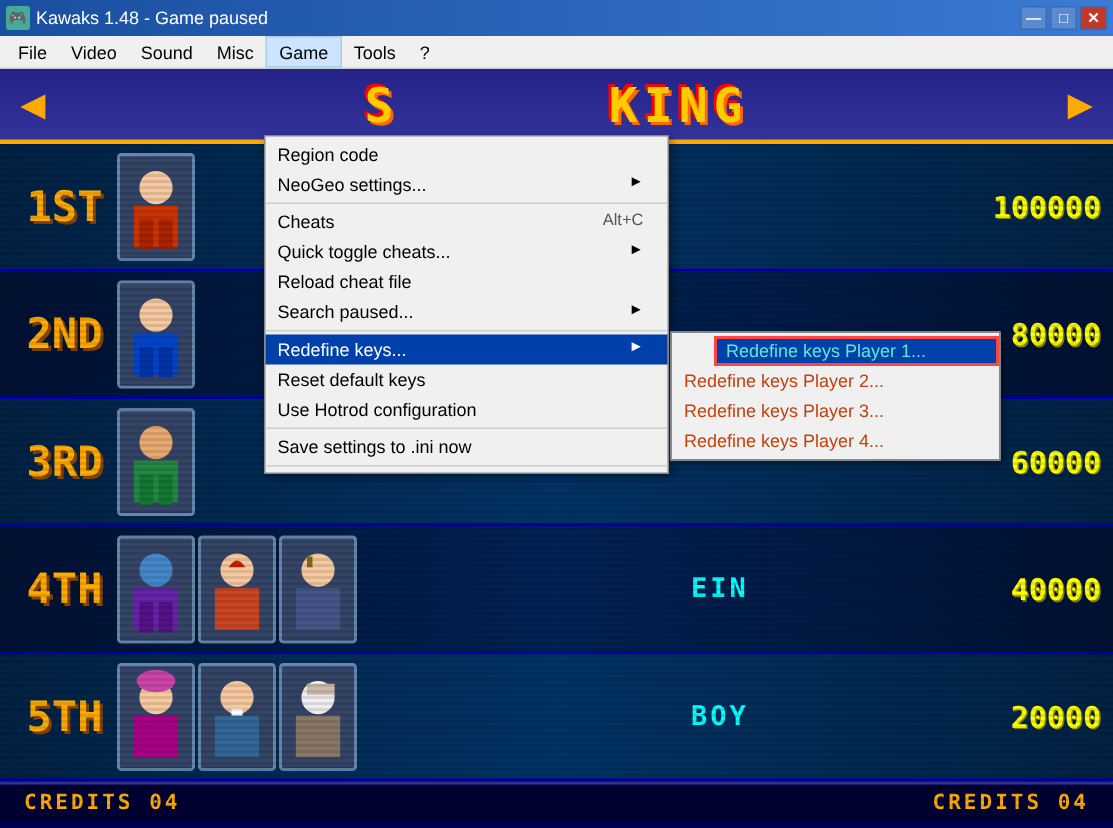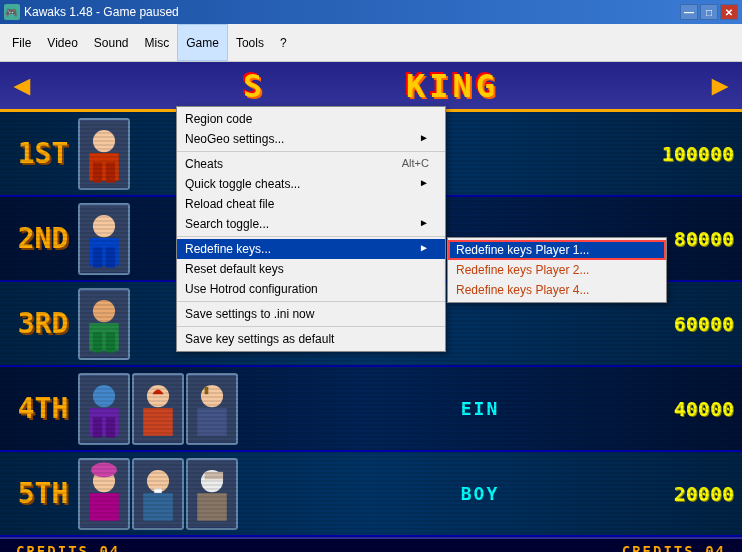--- a/index.html
+++ b/index.html
@@ -22,21 +22,21 @@
     .title-btn {
       width: 18px; height: 16px; background: #5a8ad0; border: 1px solid #3a6ab0;
       color: white; font-size: 10px; display: flex; align-items: center; justify-content: center;
       cursor: pointer; font-weight: bold;
     }
     .title-btn.close { background: #c0392b; }
 
     
     .menu-bar {
       background: #f0f0f0;
-      height: 38px;
+      height: 22px;
       display: flex;
       align-items: center;
       padding: 0 4px;
       border-bottom: 1px solid #ccc;
       font-size: 12px;
     }
     .menu-item {
       padding: 2px 8px;
       cursor: pointer;
       height: 100%;
@@ -231,23 +231,24 @@
       display: flex;
       align-items: center;
       padding: 3px 16px 3px 8px;
       cursor: pointer;
       font-size: 12px;
       color: #c2410c;
       white-space: nowrap;
     }
     .submenu-row.highlighted {
       background: #0040aa;
-      color: #ffffff;
+      color: #5eead4;
       outline: 2px solid #ff4444;
       outline-offset: -2px;
+      margin-left: 28px;
     }
 
     
     .redefine-submenu-wrapper {
       position: relative;
     }
     .redefine-submenu-wrapper .submenu {
       top: -2px;
     }
   </style>
@@ -421,52 +422,52 @@
         <span class="shortcut">Alt+C</span>
       </div>
       <div class="menu-row">
         <span>Quick toggle cheats...</span>
         <span class="submenu-arrow">►</span>
       </div>
       <div class="menu-row">
         <span>Reload cheat file</span>
       </div>
       <div class="menu-row">
-        <span>Search toggle...</span>
+        <span>Search paused...</span>
         <span class="submenu-arrow">►</span>
       </div>
       <div class="menu-separator"></div>
 
       <div class="menu-row selected redefine-submenu-wrapper" style="position:relative;">
         <span>Redefine keys...</span>
         <span class="submenu-arrow">►</span>
 
         <div class="submenu">
           <div class="submenu-row highlighted">
             <span>Redefine keys Player 1...</span>
           </div>
           <div class="submenu-row">
             <span>Redefine keys Player 2...</span>
           </div>
           <div class="submenu-row">
+            <span>Redefine keys Player 3...</span>
+          </div>
+          <div class="submenu-row">
             <span>Redefine keys Player 4...</span>
           </div>
         </div>
       </div>
 
       <div class="menu-row">
         <span>Reset default keys</span>
       </div>
       <div class="menu-row">
         <span>Use Hotrod configuration</span>
       </div>
       <div class="menu-separator"></div>
       <div class="menu-row">
         <span>Save settings to .ini now</span>
       </div>
       <div class="menu-separator"></div>
-      <div class="menu-row">
-        <span>Save key settings as default</span>
-      </div>
     </div>
   </div>
 
 </div>
 
 </body></html>

